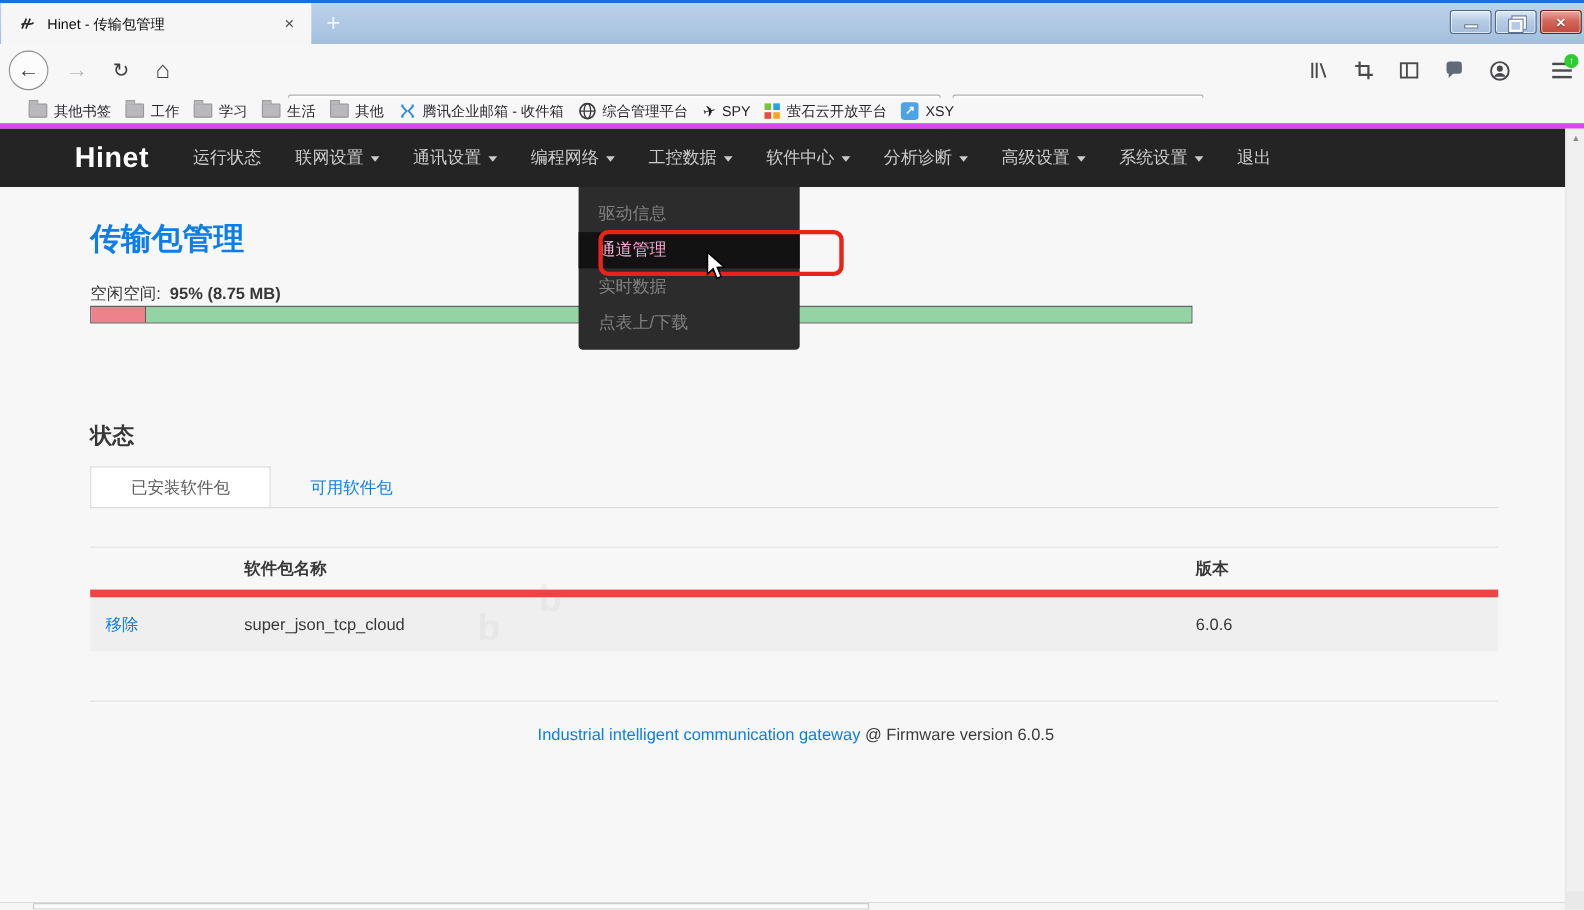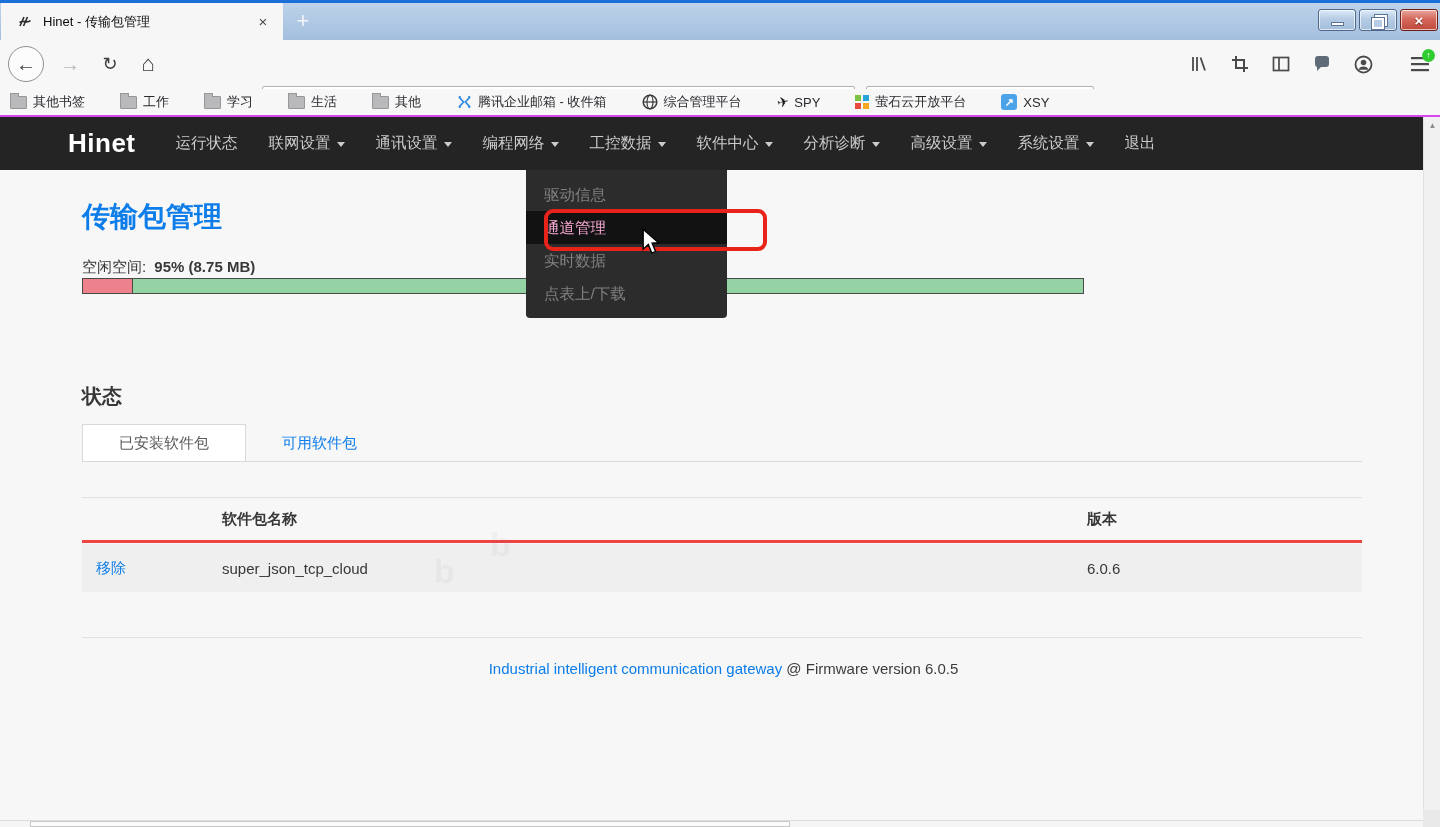--- a/index.html
+++ b/index.html
@@ -43,21 +43,21 @@
   #searchbar { position:absolute; left:866px; top:46px; width:228px; height:37px; background:#fff;
                border:1px solid #b1b1b3; border-radius:2px; display:flex; align-items:center; padding:0 9px; }
   .search-ph { font-size:15px; color:#9a9a9e; margin-left:8px; }
   #tool-icons { position:absolute; right:10px; top:6px; height:36px; display:flex; align-items:center; gap:21px; }
   .tico { position:relative; width:20px; height:20px; display:flex; align-items:center; justify-content:center; }
   .badge { position:absolute; right:-5px; top:-5px; width:13px; height:13px; background:#2fcc2f; border-radius:50%;
            color:#fff; font-size:9px; line-height:13px; text-align:center; font-weight:bold; }
 
   
   #bookmarks { position:absolute; left:0; top:89px; width:1440px; height:28px; background:#f7f7f8;
-               display:flex; align-items:center; padding-left:10px; gap:35px; border-bottom:2px solid #d946ef; }
+               display:flex; align-items:center; padding-left:26px; gap:13px; border-bottom:5px solid #d946ef; }
   .bm { display:flex; align-items:center; gap:6px; font-size:13px; color:#2a2a2e; white-space:nowrap; }
   .folder { width:17px; height:13px; background:#b9b9bc; border:1px solid #97979b; border-radius:1px; position:relative; }
   .folder:before { content:""; position:absolute; left:-1px; top:-4px; width:7px; height:3px; background:#b9b9bc; border:1px solid #97979b; border-bottom:none; border-radius:1px 1px 0 0; }
   .bm-ic16 { width:16px; height:16px; display:flex; align-items:center; justify-content:center; }
   .xsy-ic { width:16px; height:16px; border-radius:3px; background:#4da3e8; color:#fff; font-size:11px; line-height:16px; text-align:center; font-weight:bold; }
   .dots-ic { width:14px; height:14px; display:grid; grid-template-columns:6px 6px; grid-template-rows:6px 6px; gap:2px; }
   .dots-ic i:nth-child(1){background:#7cc242;} .dots-ic i:nth-child(2){background:#29a3dc;}
   .dots-ic i:nth-child(3){background:#e84c3d;} .dots-ic i:nth-child(4){background:#f5a623;}
   .plane-ic { font-size:14px; color:#1a1a1a; transform:rotate(-12deg); }
 
@@ -88,21 +88,21 @@
   #tabs { position:absolute; left:70px; top:254px; height:38px; display:flex; }
   .ptab { height:38px; padding:0 36px; display:flex; align-items:center; font-size:15px; }
   .ptab.active { background:#fff; border:1px solid #d9d9d9; border-bottom:none; color:#5a5a5a; }
   .ptab.link { color:#0d7de9; cursor:pointer; }
   #tabline { position:absolute; left:70px; top:291px; width:1280px; border-top:1px solid #d9d9d9; }
   #tbl-topline { position:absolute; left:70px; top:327px; width:1280px; border-top:1px solid #e2e2e2; }
   #tbl-head { position:absolute; left:70px; top:328px; width:1280px; height:45px; display:flex; align-items:center; font-size:15px; font-weight:bold; color:#383838; }
   #tbl-head .c1, .row .c1 { width:140px; padding-left:14px; }
   #tbl-head .c2, .row .c2 { width:865px; }
   #tbl-head .c3, .row .c3 { flex:1; }
-  #tbl-head { border-bottom:3px solid #ef4444; }
+  #tbl-head { border-bottom:7px solid #ef4444; }
   .row { position:absolute; left:70px; top:374px; width:1280px; height:48px; background:#efefef; display:flex; align-items:center; font-size:15px; color:#383838; }
   .link-blue { color:#0d7de9; cursor:pointer; text-decoration:none; }
   #tbl-botline { position:absolute; left:70px; top:467px; width:1280px; border-top:1px solid #e2e2e2; }
   #pfooter { position:absolute; left:0; top:490px; width:1423px; text-align:center; font-size:15px; color:#3c3c3c; }
   .wm { position:absolute; font-size:34px; font-weight:bold; color:rgba(120,120,120,.06); }
 
   
   #vscroll { position:absolute; left:1423px; top:117px; width:17px; height:710px; background:#f0f0f0; border-left:1px solid #e2e2e2; }
   .sb-arrow { width:17px; height:17px; text-align:center; font-size:8px; color:#8c8c8c; line-height:17px; }
   .sb-bottom { position:absolute; bottom:0; }

